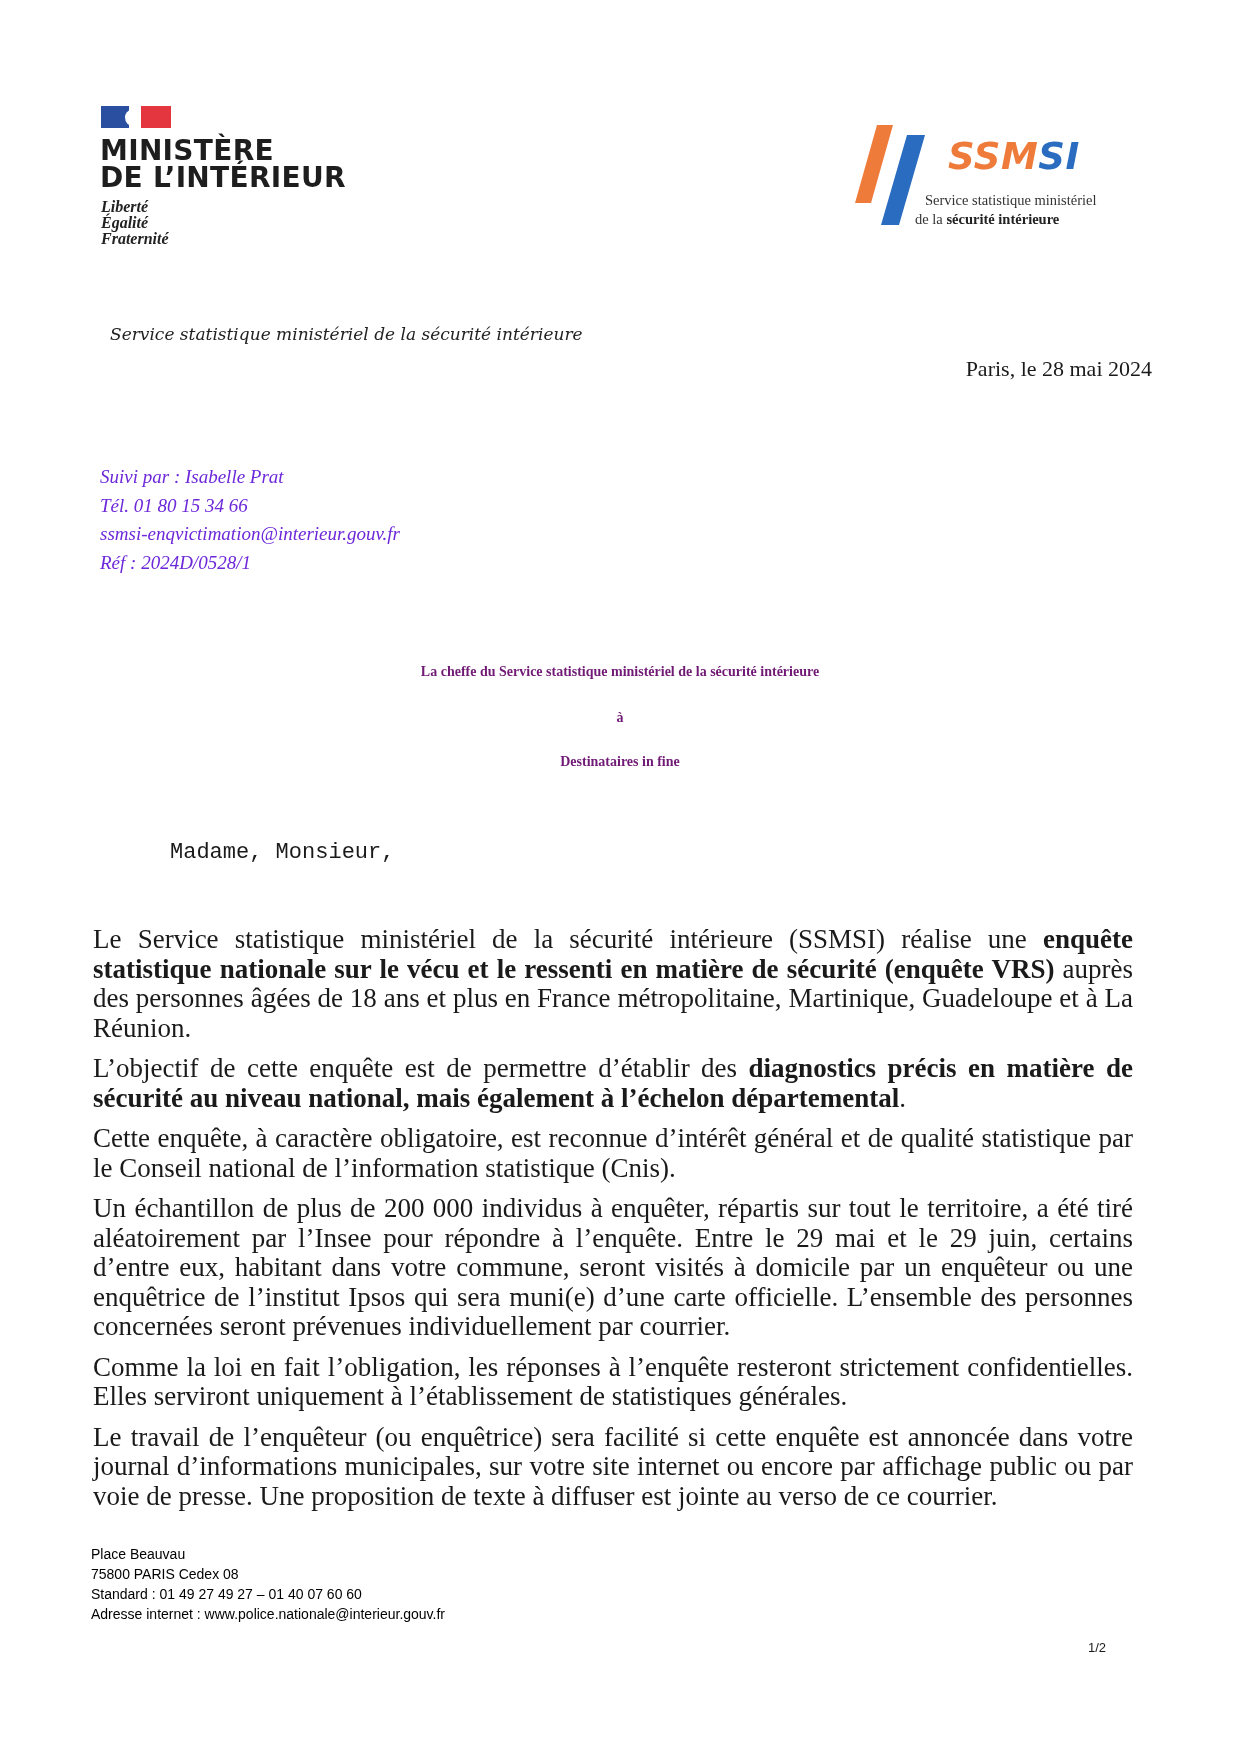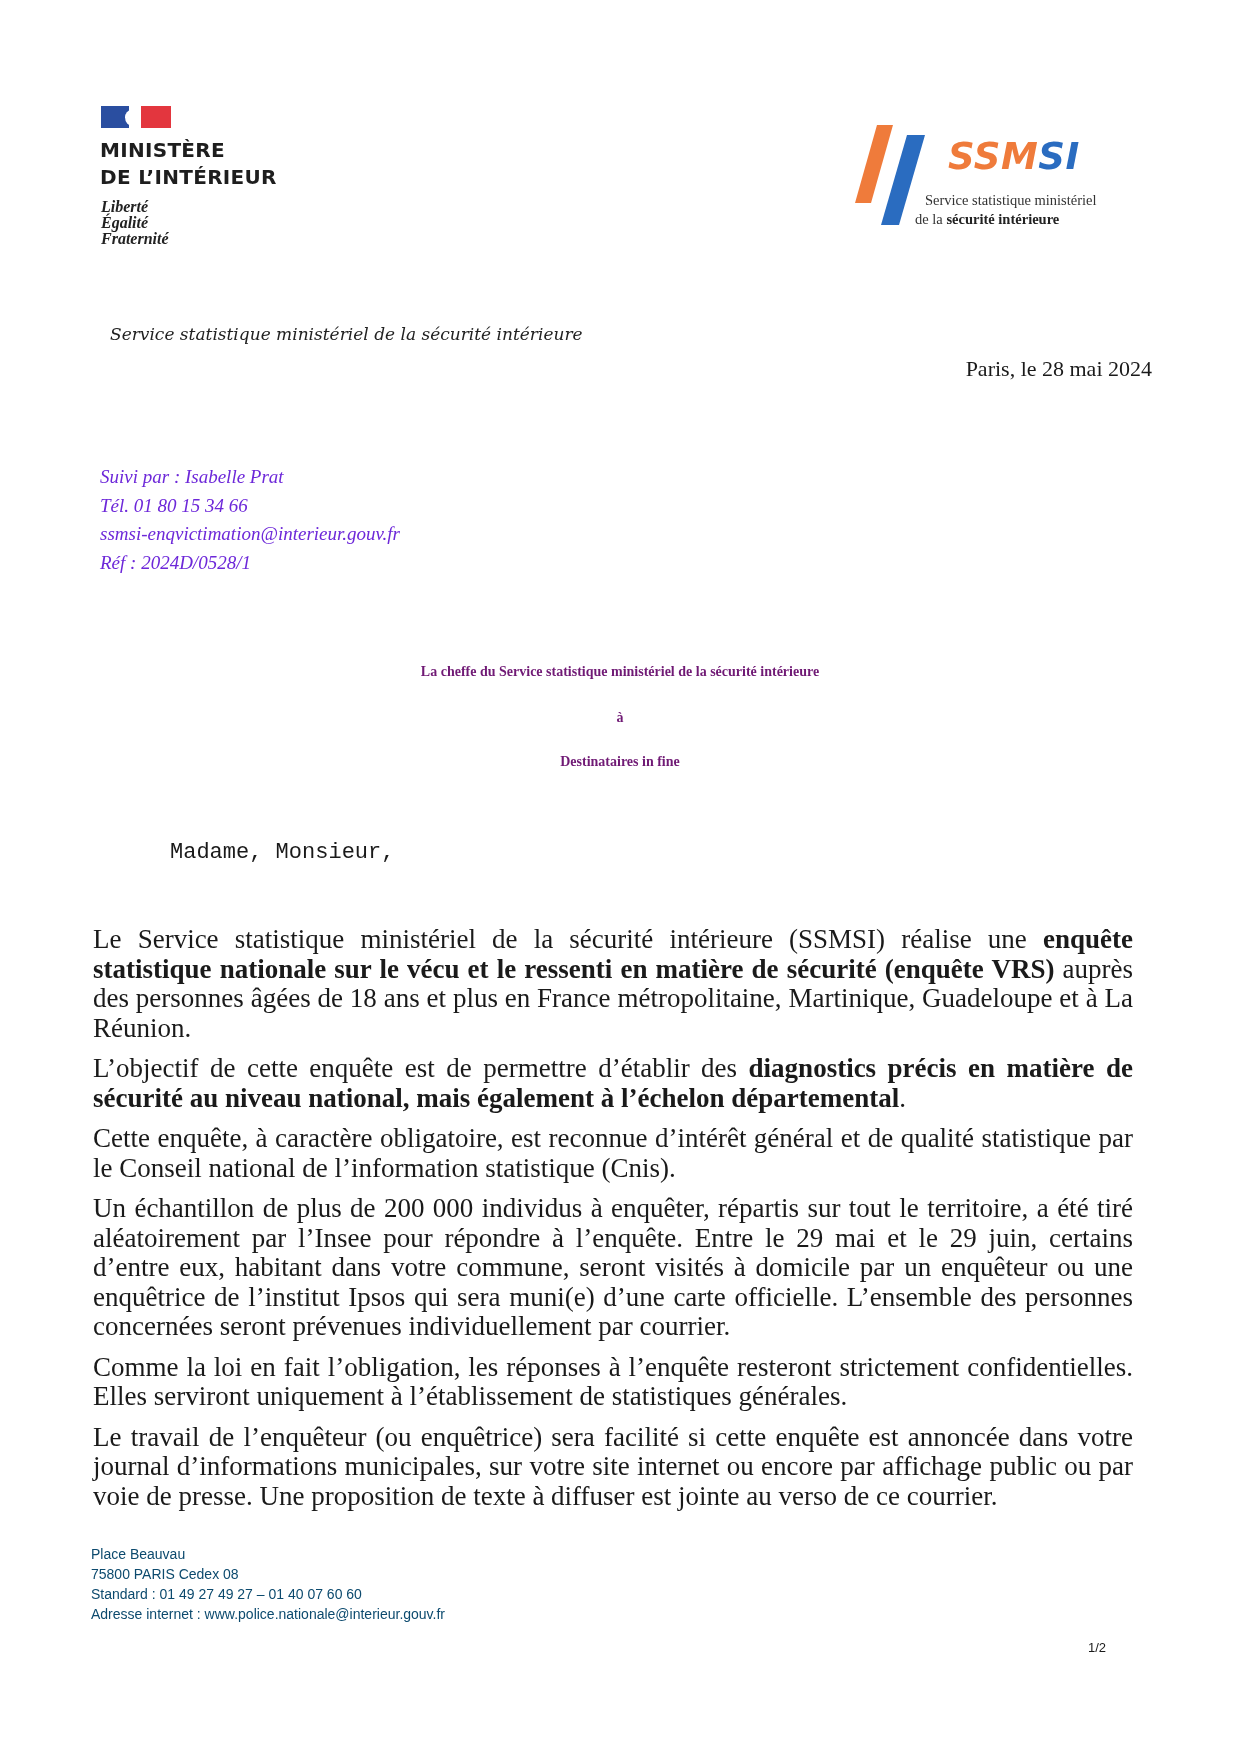--- a/index.html
+++ b/index.html
@@ -4,21 +4,21 @@
 <style>
   html, body { margin: 0; padding: 0; background: #ffffff; }
   body { width: 1240px; height: 1754px; position: relative; overflow: hidden; color: #1a1a1a; }
   .abs { position: absolute; }
 
   
   .flag { left: 101px; top: 106px; width: 70px; height: 22px; }
   .flag .blue { position: absolute; left: 0; top: 0; width: 28px; height: 22px; background: #2a4ea0; }
   .flag .red { position: absolute; left: 40px; top: 0; width: 30px; height: 22px; background: #e3363e; }
   .flag .face { position: absolute; left: 24px; top: 4px; width: 14px; height: 16px; background: #fff; border-radius: 50% 40% 50% 60%; }
-  .ministry-name { left: 100px; top: 137px; font-family: "DejaVu Sans", sans-serif; font-weight: bold; font-size: 20px; line-height: 27px; color: #1e1e1e; letter-spacing: 0.3px; }
+  .ministry-name { left: 100px; top: 137px; font-family: "DejaVu Sans", sans-serif; font-weight: bold; font-size: 28px; line-height: 27px; color: #1e1e1e; letter-spacing: 0.3px; }
   .motto { left: 101px; top: 199px; font-family: "Liberation Serif", serif; font-style: italic; font-weight: bold; font-size: 16px; line-height: 16px; color: #222; }
 
   
   .ssmsi-bars { left: 855px; top: 125px; width: 80px; height: 100px; }
   .ssmsi-name { left: 948px; top: 137px; font-family: "DejaVu Sans", sans-serif; font-style: italic; font-weight: bold; font-size: 37px; line-height: 40px; letter-spacing: 0.5px; }
   .ssmsi-name .o { color: #ef7b3b; margin-top: 15px; }
   .ssmsi-name .b { color: #2a6cc0; }
   .ssmsi-sub { left: 915px; top: 191px; font-family: Liberation Serif, serif; font-size: 14.5px; line-height: 19px; color: #333; }
   .ssmsi-sub .l1 { padding-left: 10px; display: block; }
   .ssmsi-sub b { font-weight: bold; color: #222; }
@@ -33,21 +33,21 @@
   .to-a { top: 710px; }
   .to { top: 754px; text-align: center; }
 
   .salutation { left: 170px; top: 840px; font-family: Liberation Mono, monospace; font-size: 22px; color: #1a1a1a; }
 
   .body { left: 93px; width: 1040px; font-family: "Liberation Serif", serif; font-size: 27px; line-height: 28px; text-align: justify; color: #1a1a1a; }
   .body p { margin: 0 0 11px 0; }
   .p1 { top: 925px; }
   .p1 p { line-height: 29.5px; }
 
-  .footer { left: 91px; top: 1544px; font-family: "Liberation Sans", sans-serif; font-size: 14px; line-height: 20px; color: #0c4a6e; }
+  .footer { left: 91px; top: 1544px; font-family: "Liberation Sans", sans-serif; font-size: 14px; line-height: 20px; color: #000000; }
   .page-num { left: 1088px; top: 1640px; font-family: "Liberation Sans", sans-serif; font-size: 13px; color: #1a1a1a; }
 </style>
 </head>
 <body>
 
 <div class="abs flag">
   <div class="blue"></div>
   <div class="face"></div>
   <div class="red"></div>
 </div>

